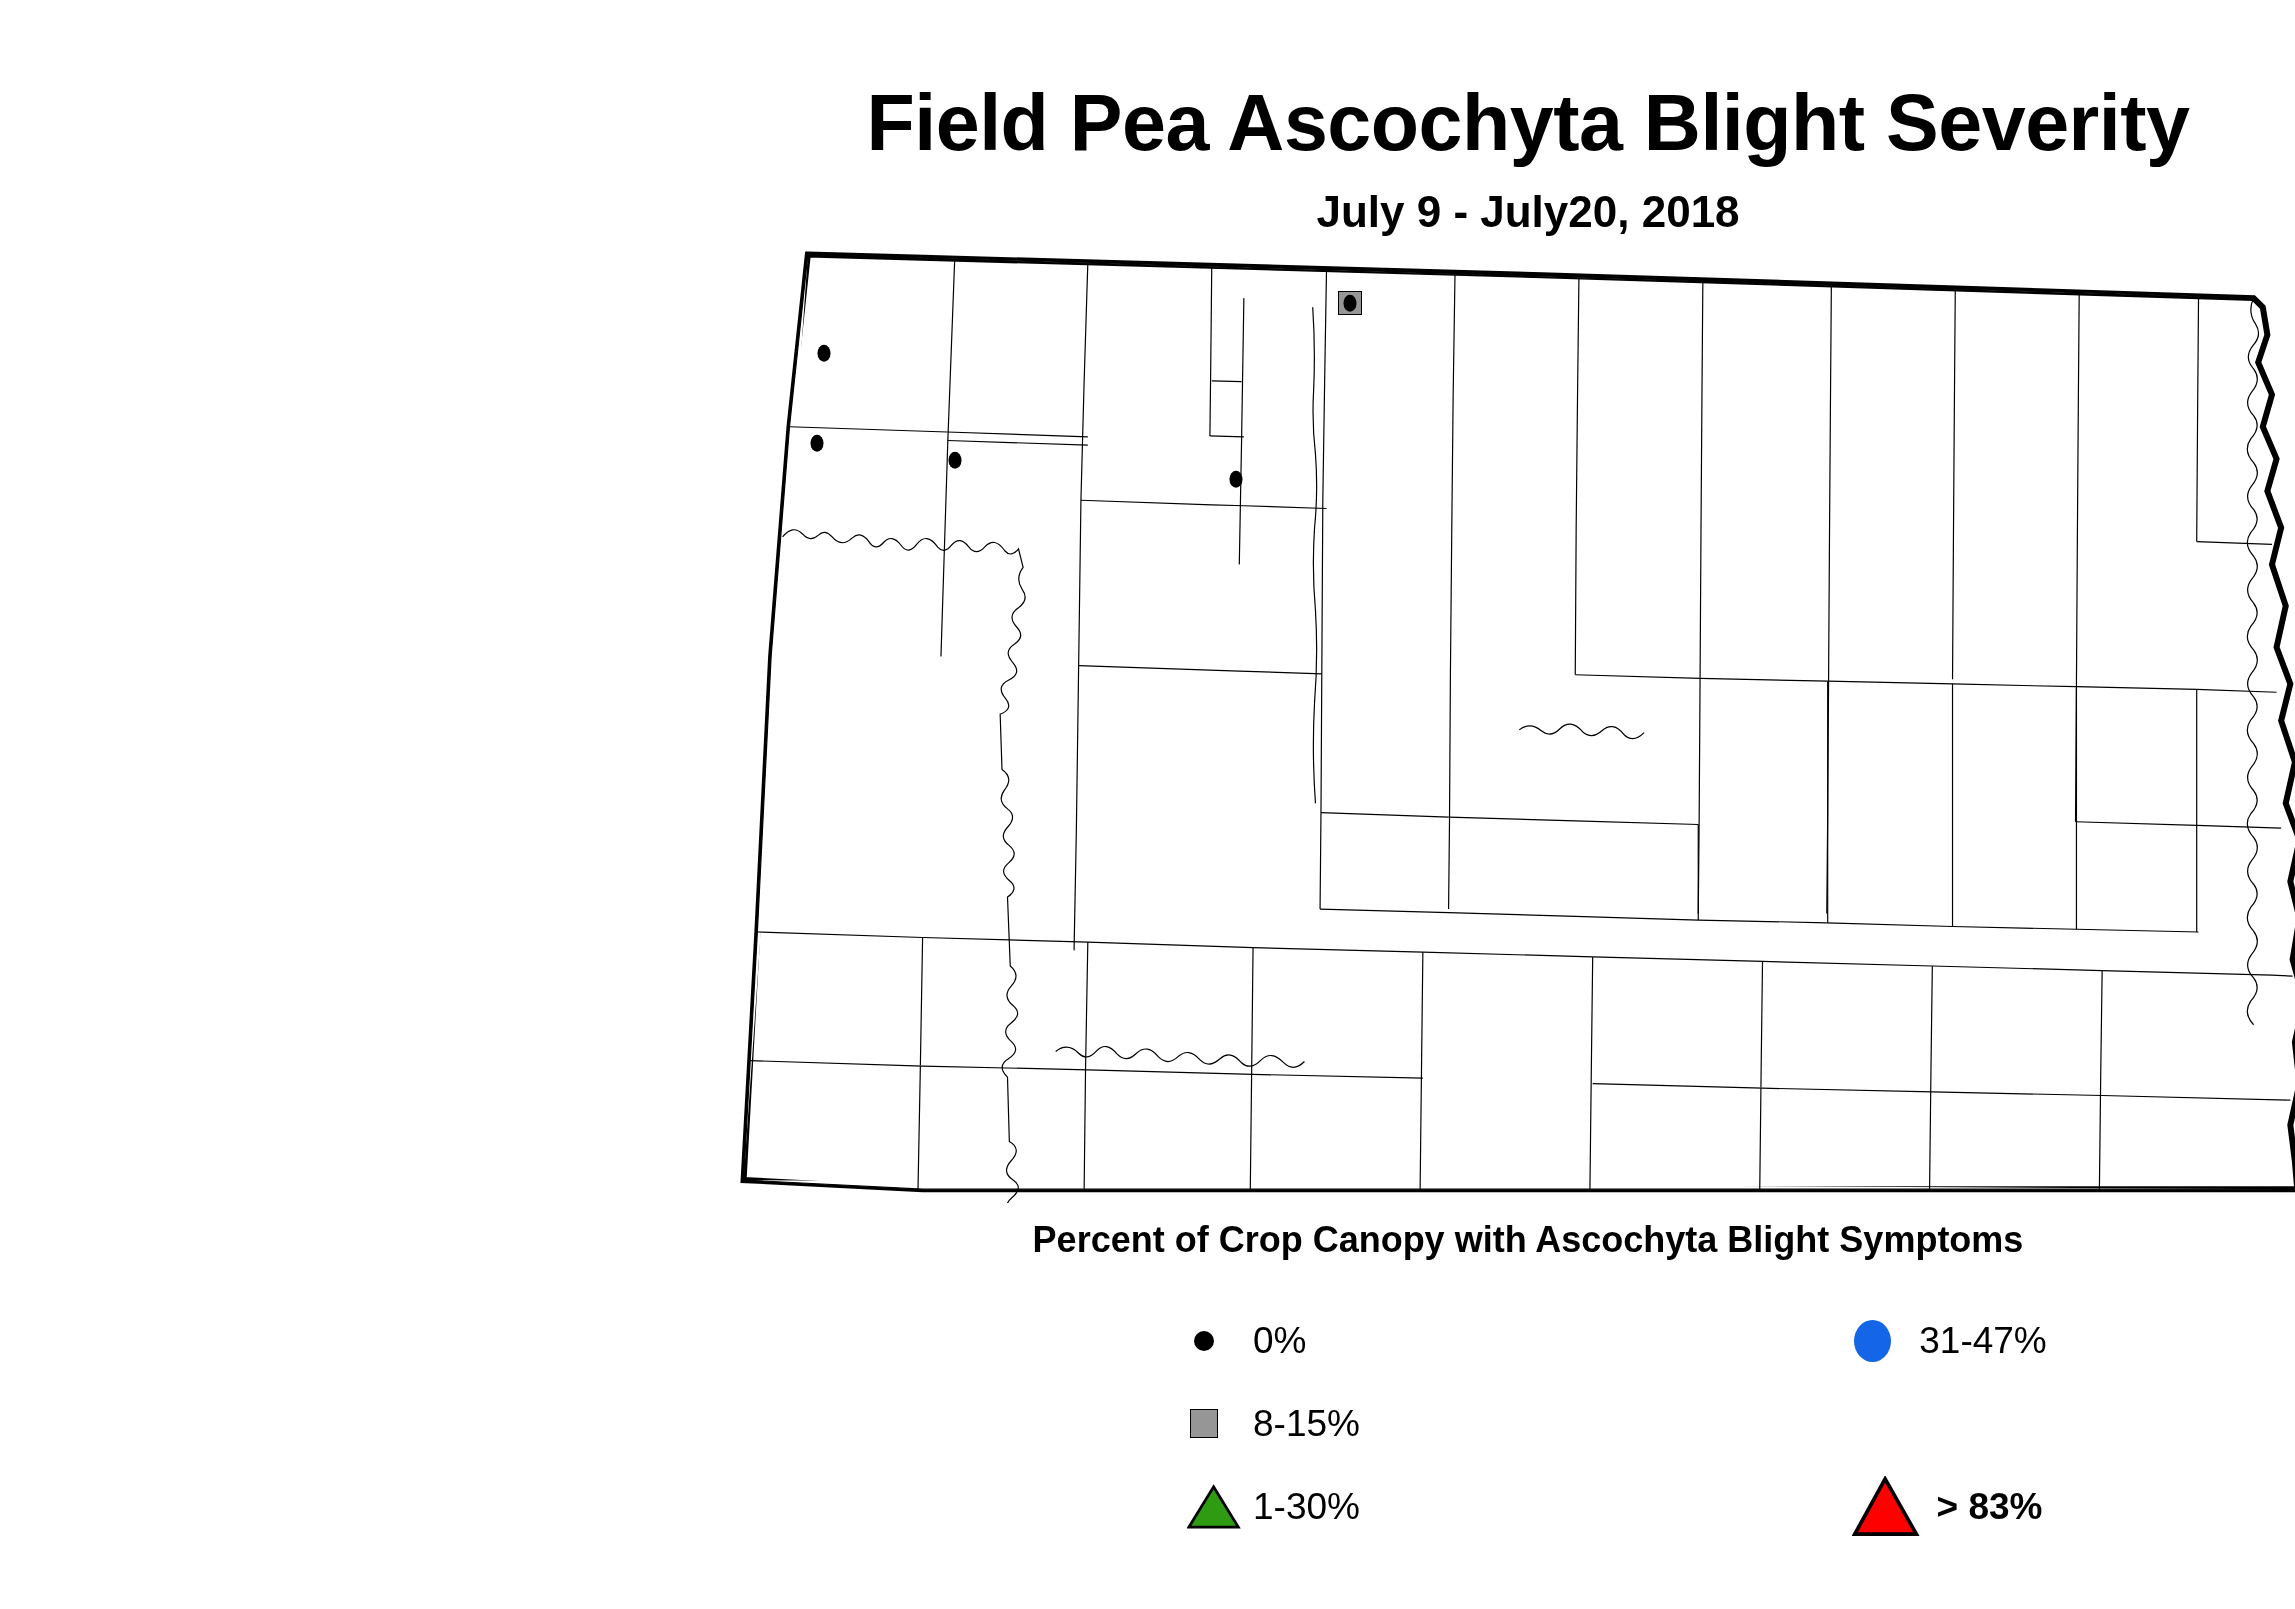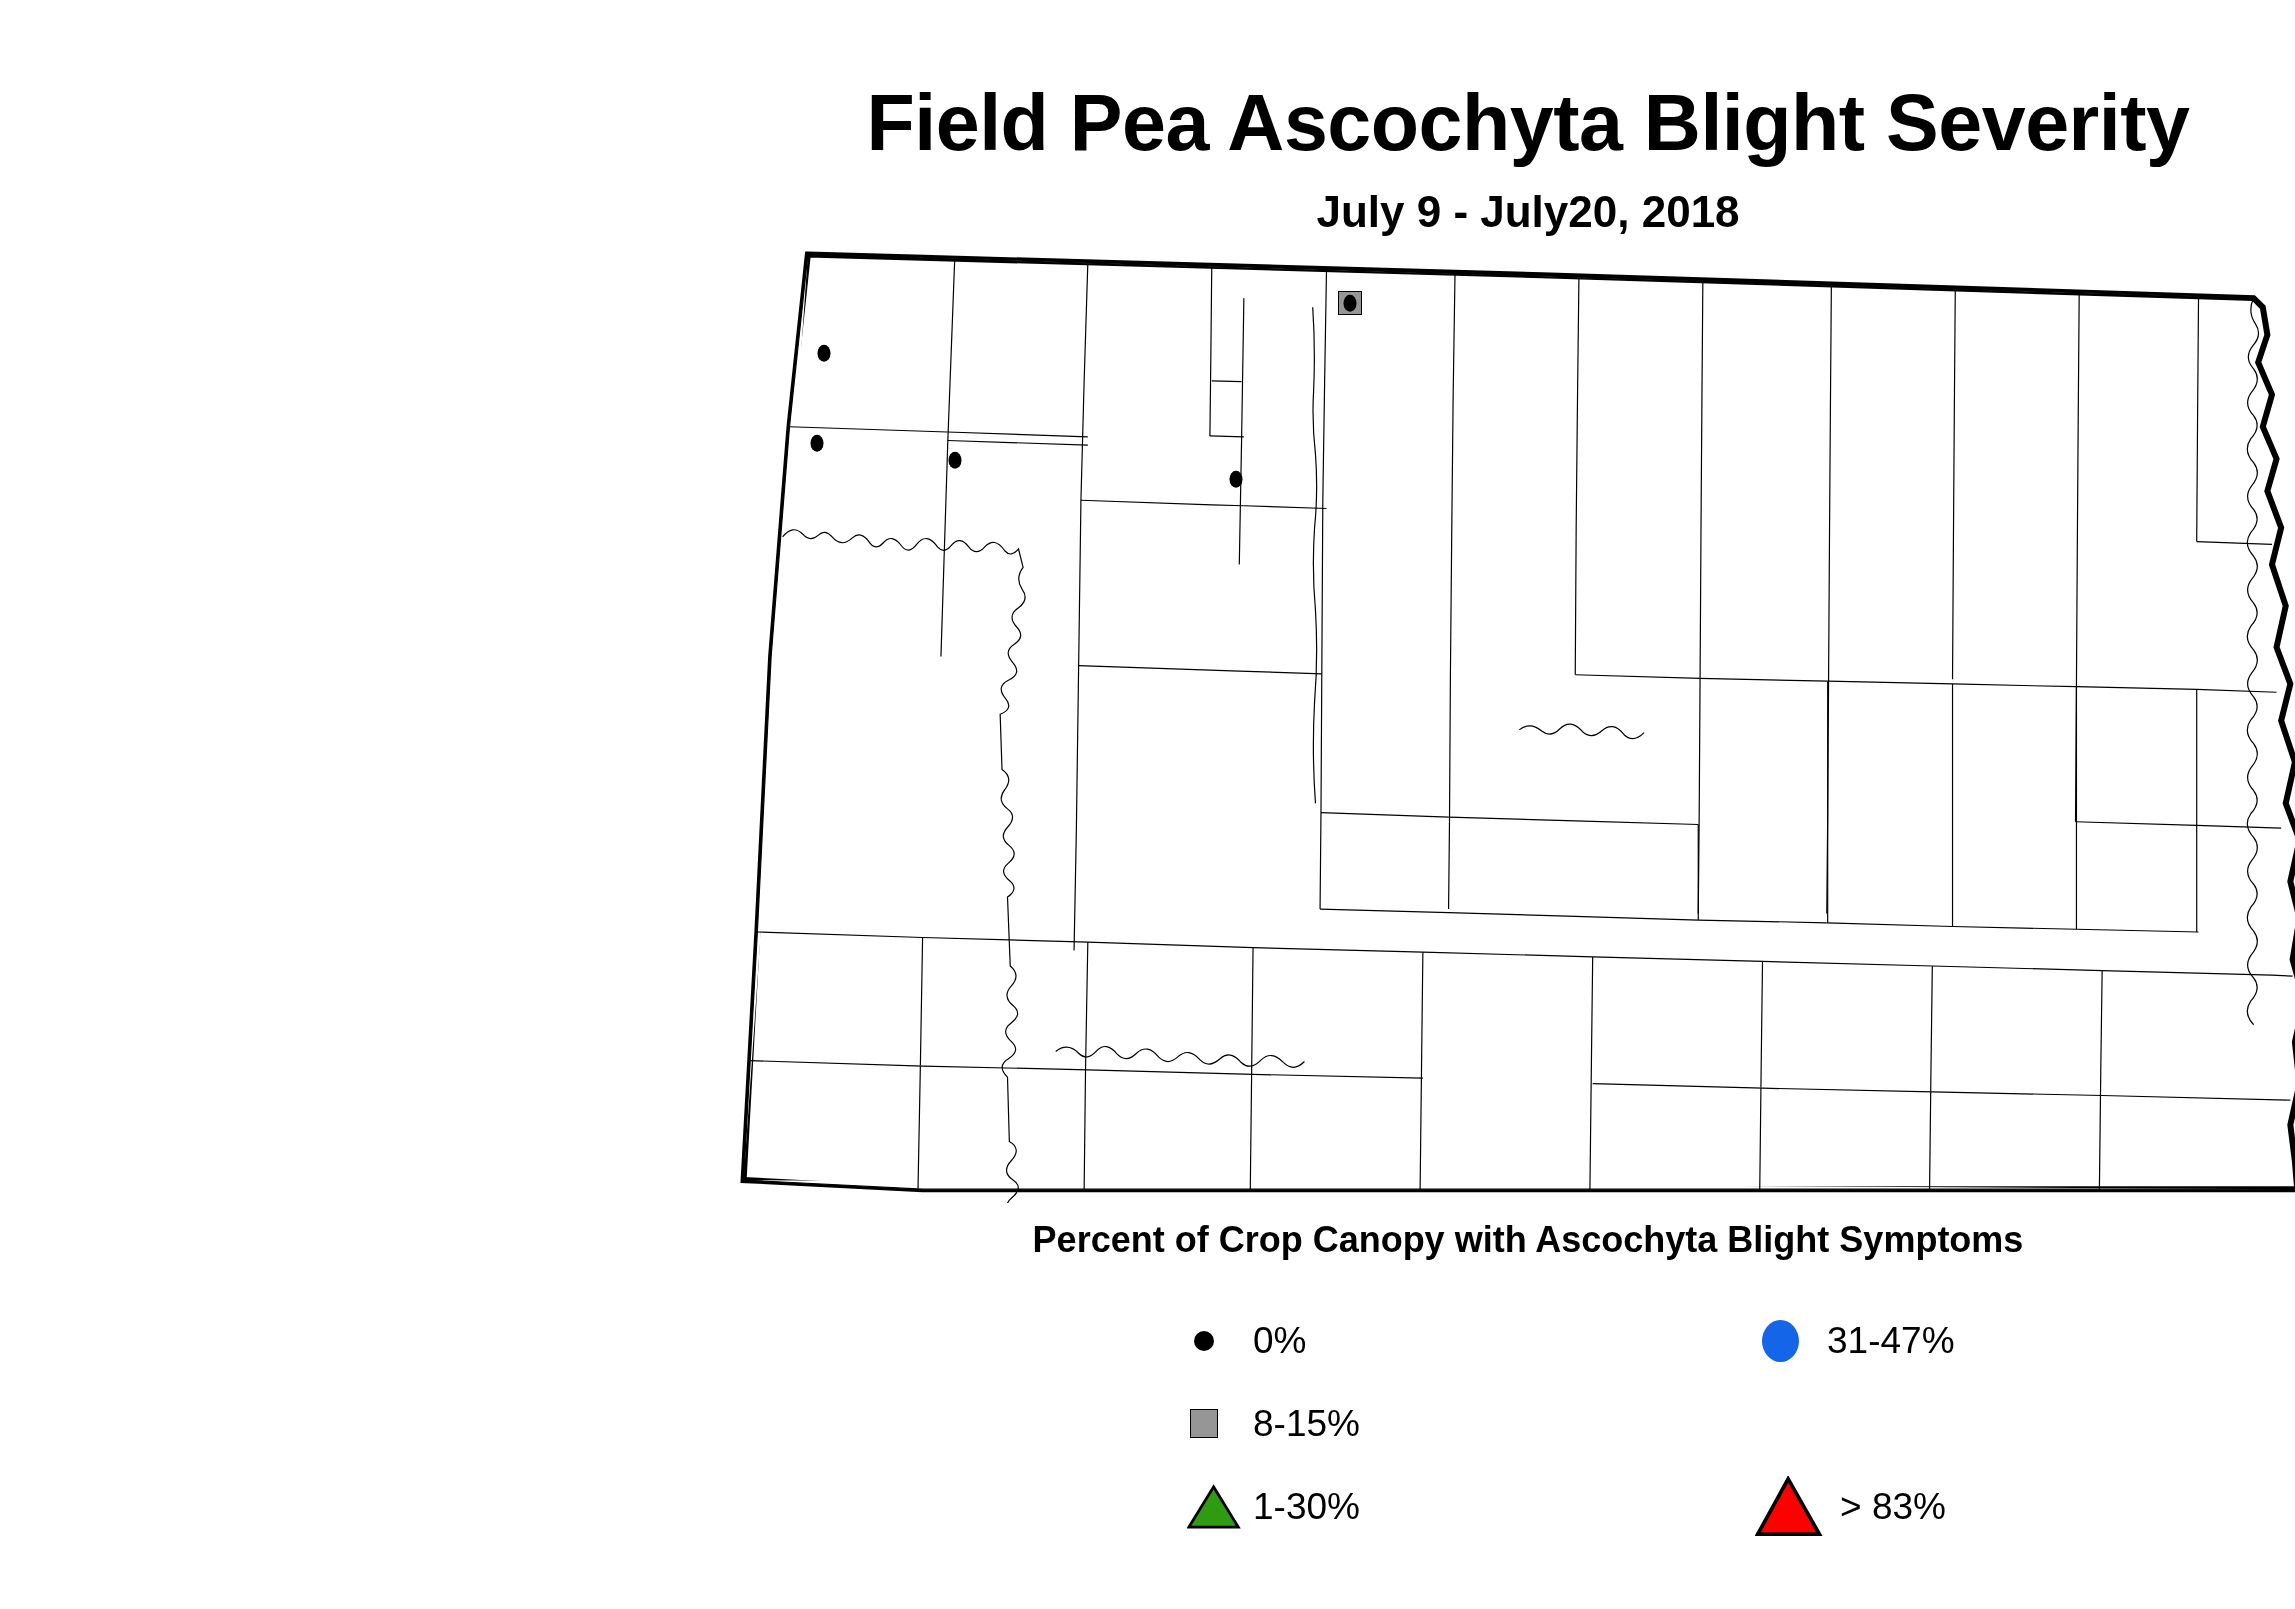--- a/index.html
+++ b/index.html
@@ -61,21 +61,21 @@
   }
 
   
   #legend{
     position:absolute;
     left:1175px;top:1299px;
     width:964px;
   }
   .legend-row{display:flex;align-items:center;height:83px;}
   .legend-col{display:flex;align-items:center;width:574px;}
-  .legend-col.right{width:390px;}
+  .legend-col.right{width:390px;justify-content:center;}
   .swatch-box{
     width:78px;
     display:flex;align-items:center;justify-content:flex-start;
     flex:0 0 auto;
   }
   .legend-label{
     font-size:37px;
     white-space:nowrap;
     line-height:1;
   }
@@ -90,21 +90,21 @@
     box-sizing:border-box;margin-left:14.7px;
   }
   .sw-blue{
     width:37px;height:42px;border-radius:50%;background:#1565E8;
     margin-left:13px;
   }
   .sw-yellow{
     width:34px;height:50px;background:#EDE800;border:1.8px solid #000000;
     box-sizing:border-box;margin-left:13.8px;
   }
-  .legend-label.gap{margin-left:13px;}
+  .legend-label.gap{margin-left:13px;font-weight:bold;}
 </style>
 </head>
 <body>
 
 <div id="page">
 
   <div class="title-block">
     <div class="main-title">Field Pea Ascochyta Blight Severity</div>
     <div class="sub-title">July 9 - July20, 2018</div>
   </div>

